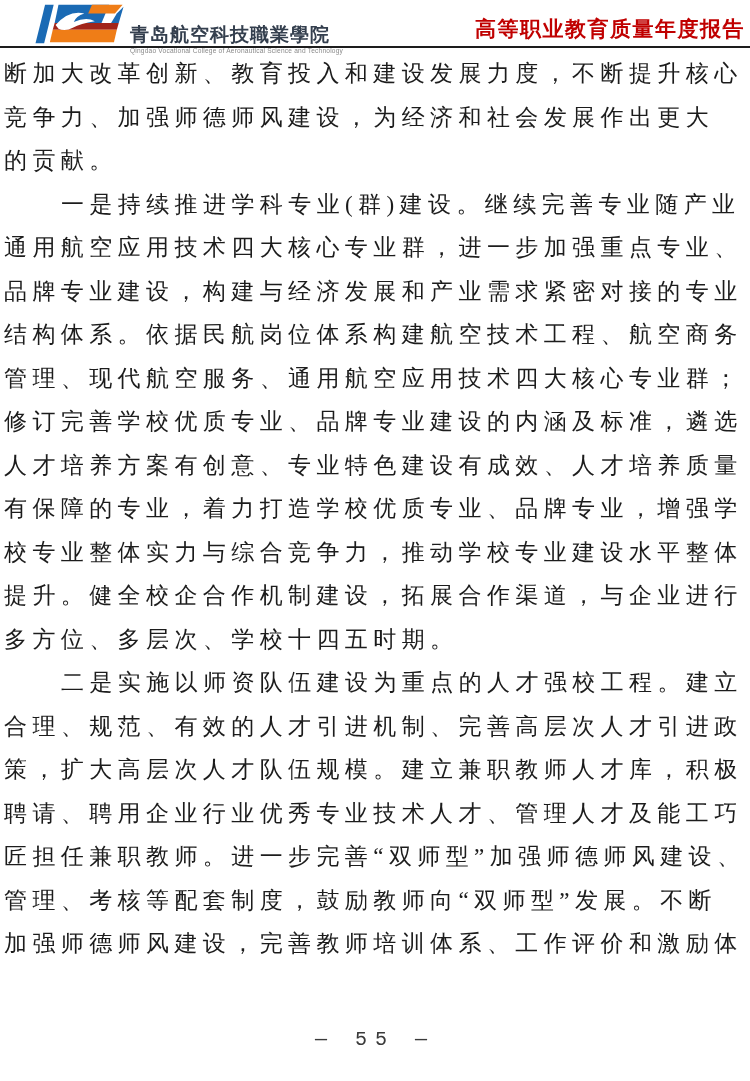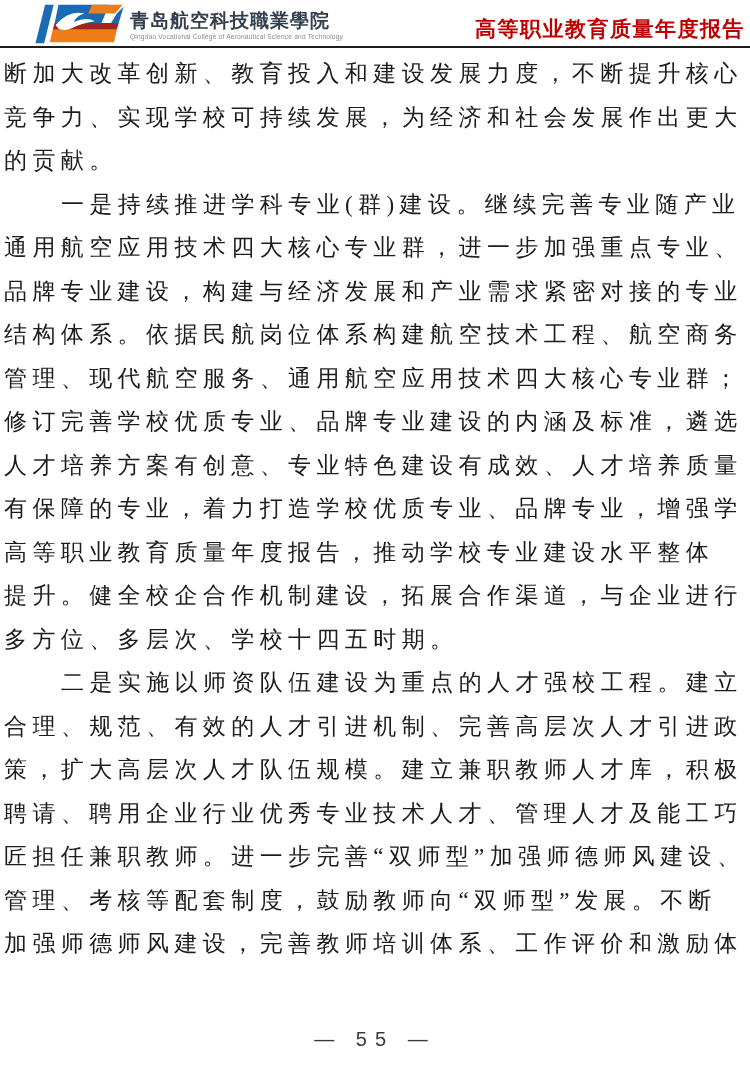--- a/index.html
+++ b/index.html
@@ -17,21 +17,21 @@
     position: absolute; top: 0; left: 0; right: 0;
     height: 46px;
     border-bottom: 2px solid #1d1d1d;
     box-sizing: content-box;
   }
   .logo-block {
     position: absolute; left: 34px; top: 2px;
     display: flex; align-items: flex-start;
   }
   .logo-svg { width: 92px; height: 44px; display: block; }
-  .name-block { margin-left: 4px; padding-top: 8px; }
+  .name-block { margin-left: 4px; padding-top: 8px; margin-top: 14px; }
   .college-name-cn {
     font-size: 19px; font-weight: bold; color: #343f4e;
     letter-spacing: 1px; line-height: 22px;
     font-family: "Liberation Serif", serif;
   }
   .college-name-en {
     font-size: 6.6px; color: #8a8a8a; letter-spacing: 0.2px;
     line-height: 8px; margin-top: 1px;
     font-family: "Liberation Sans", sans-serif;
   }
@@ -60,21 +60,21 @@
   .line.indent { text-indent: 57px; }
 
   
   .footer {
     position: absolute; left: 0; right: 0; top: 1028px;
     text-align: center;
   }
   .page-number {
     font-size: 20px; color: #3a3a3a;
     letter-spacing: 8px;
-    font-family: Liberation Sans, sans-serif;
+    font-family: Liberation Mono, monospace;
   }
 </style>
 </head>
 <body>
 
 <div class="page">
 
   <div class="header">
     <div class="logo-block">
       <svg class="logo-svg" viewBox="0 0 95 46" aria-hidden="true">
@@ -97,33 +97,33 @@
         <div class="college-name-cn">青岛航空科技職業學院</div>
         <div class="college-name-en">Qingdao Vocational College of Aeronautical Science and Technology</div>
       </div>
     </div>
     <div class="report-title">高等职业教育质量年度报告</div>
   </div>
 
   <div class="doc-body" id="doc-body">
       <div class="para">
         <div class="line">断加大改革创新、教育投入和建设发展力度，不断提升核心</div>
-        <div class="line">竞争力、实现学校可持续发展，为经济和社会发展作出更大</div>
+        <div class="line">竞争力、加强师德师风建设，为经济和社会发展作出更大</div>
         <div class="line">的贡献。</div>
       </div>
       <div class="para">
         <div class="line indent">一是持续推进学科专业(群)建设。继续完善专业随产业</div>
         <div class="line">通用航空应用技术四大核心专业群，进一步加强重点专业、</div>
         <div class="line">品牌专业建设，构建与经济发展和产业需求紧密对接的专业</div>
         <div class="line">结构体系。依据民航岗位体系构建航空技术工程、航空商务</div>
         <div class="line">管理、现代航空服务、通用航空应用技术四大核心专业群；</div>
         <div class="line">修订完善学校优质专业、品牌专业建设的内涵及标准，遴选</div>
         <div class="line">人才培养方案有创意、专业特色建设有成效、人才培养质量</div>
         <div class="line">有保障的专业，着力打造学校优质专业、品牌专业，增强学</div>
-        <div class="line">高等职业教育质量年度报告，推动学校专业建设水平整体</div>
+        <div class="line">校专业整体实力与综合竞争力，推动学校专业建设水平整体</div>
         <div class="line">提升。健全校企合作机制建设，拓展合作渠道，与企业进行</div>
         <div class="line">多方位、多层次、学校十四五时期。</div>
       </div>
       <div class="para">
         <div class="line indent">二是实施以师资队伍建设为重点的人才强校工程。建立</div>
         <div class="line">合理、规范、有效的人才引进机制、完善高层次人才引进政</div>
         <div class="line">策，扩大高层次人才队伍规模。建立兼职教师人才库，积极</div>
         <div class="line">聘请、聘用企业行业优秀专业技术人才、管理人才及能工巧</div>
         <div class="line">匠担任兼职教师。进一步完善“双师型”加强师德师风建设、</div>
         <div class="line">管理、考核等配套制度，鼓励教师向“双师型”发展。不断</div>

